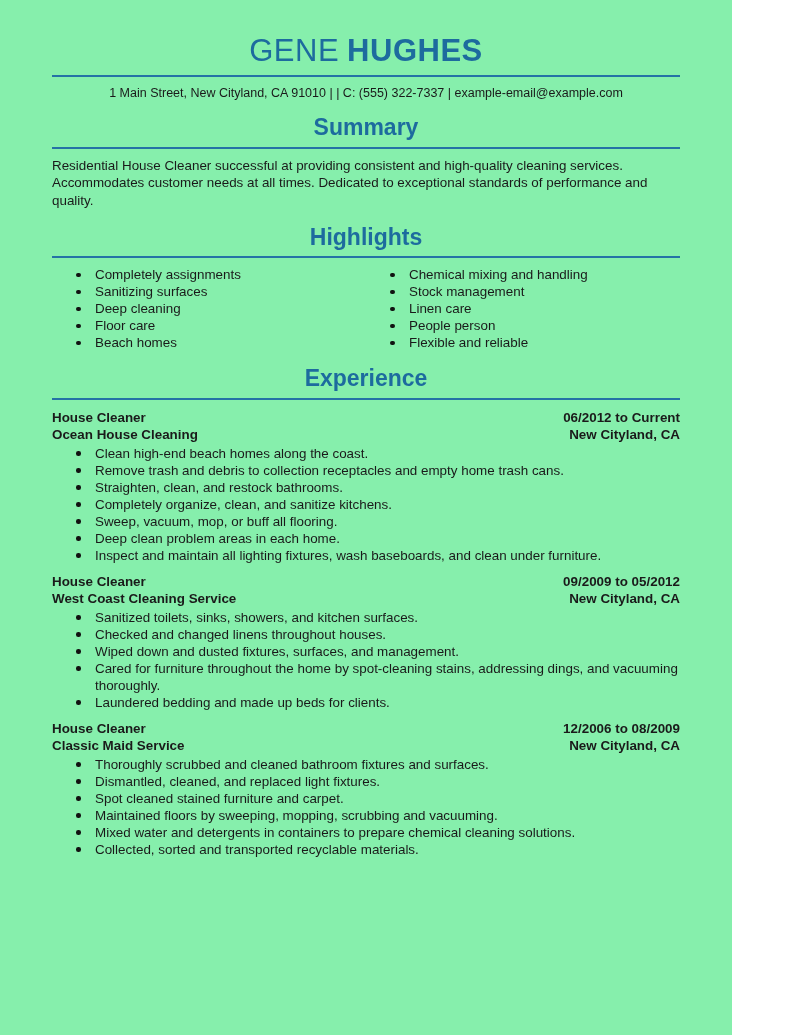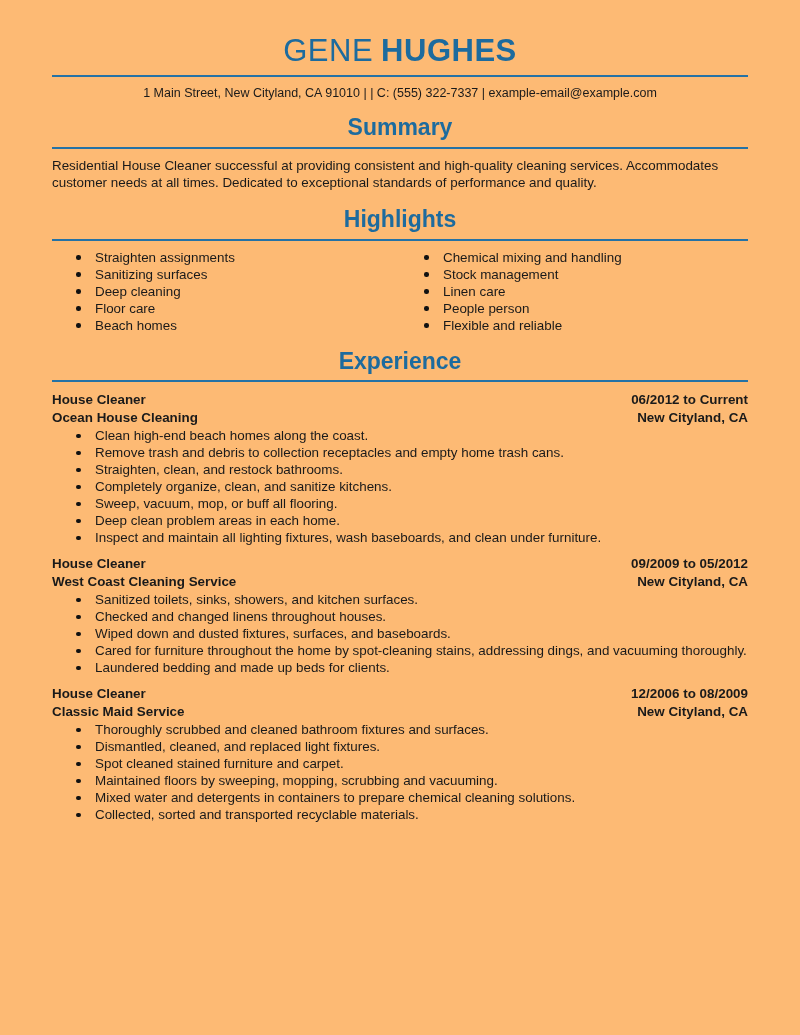--- a/index.html
+++ b/index.html
@@ -3,23 +3,23 @@
 <meta charset="utf-8">
 <style>
   * { margin: 0; padding: 0; box-sizing: border-box; }
   html, body {
     width: 800px;
     background: #ffffff;
     font-family: "Liberation Sans", "DejaVu Sans", sans-serif;
     color: #1a1a1a;
   }
   .page {
-    width: 800px;
+    width: 732px;
     height: 1035px;
-    background: #fdba74;
+    background: #86efac;
     padding: 30px 52px 20px 52px;
     overflow: hidden;
   }
   
   .name {
     text-align: center;
     font-size: 31px;
     color: #1d6b9e;
     letter-spacing: 0.5px;
     line-height: 1.1;
@@ -101,21 +101,21 @@
   <div class="contact">1 Main Street, New Cityland, CA 91010 | | C: (555) 322-7337 | example-email@example.com</div>
 
   <div class="section-heading">Summary</div>
   <hr class="rule">
   <p class="summary-text">Residential House Cleaner successful at providing consistent and high-quality cleaning services. Accommodates customer needs at all times. Dedicated to exceptional standards of performance and quality.</p>
 
   <div class="section-heading">Highlights</div>
   <hr class="rule">
   <div class="highlights-columns">
     <ul>
-      <li class="bullet">Straighten assignments</li>
+      <li class="bullet">Completely assignments</li>
       <li class="bullet">Sanitizing surfaces</li>
       <li class="bullet">Deep cleaning</li>
       <li class="bullet">Floor care</li>
       <li class="bullet">Beach homes</li>
     </ul>
     <ul>
       <li class="bullet">Chemical mixing and handling</li>
       <li class="bullet">Stock management</li>
       <li class="bullet">Linen care</li>
       <li class="bullet">People person</li>
@@ -151,21 +151,21 @@
       <span>House Cleaner</span>
       <span>09/2009 to 05/2012</span>
     </div>
     <div class="job-row">
       <span>West Coast Cleaning Service</span>
       <span>New Cityland, CA</span>
     </div>
     <ul class="exp-list">
       <li class="bullet">Sanitized toilets, sinks, showers, and kitchen surfaces.</li>
       <li class="bullet">Checked and changed linens throughout houses.</li>
-      <li class="bullet">Wiped down and dusted fixtures, surfaces, and baseboards.</li>
+      <li class="bullet">Wiped down and dusted fixtures, surfaces, and management.</li>
       <li class="bullet">Cared for furniture throughout the home by spot-cleaning stains, addressing dings, and vacuuming thoroughly.</li>
       <li class="bullet">Laundered bedding and made up beds for clients.</li>
     </ul>
   </div>
 
   <div class="job">
     <div class="job-row">
       <span>House Cleaner</span>
       <span>12/2006 to 08/2009</span>
     </div>

